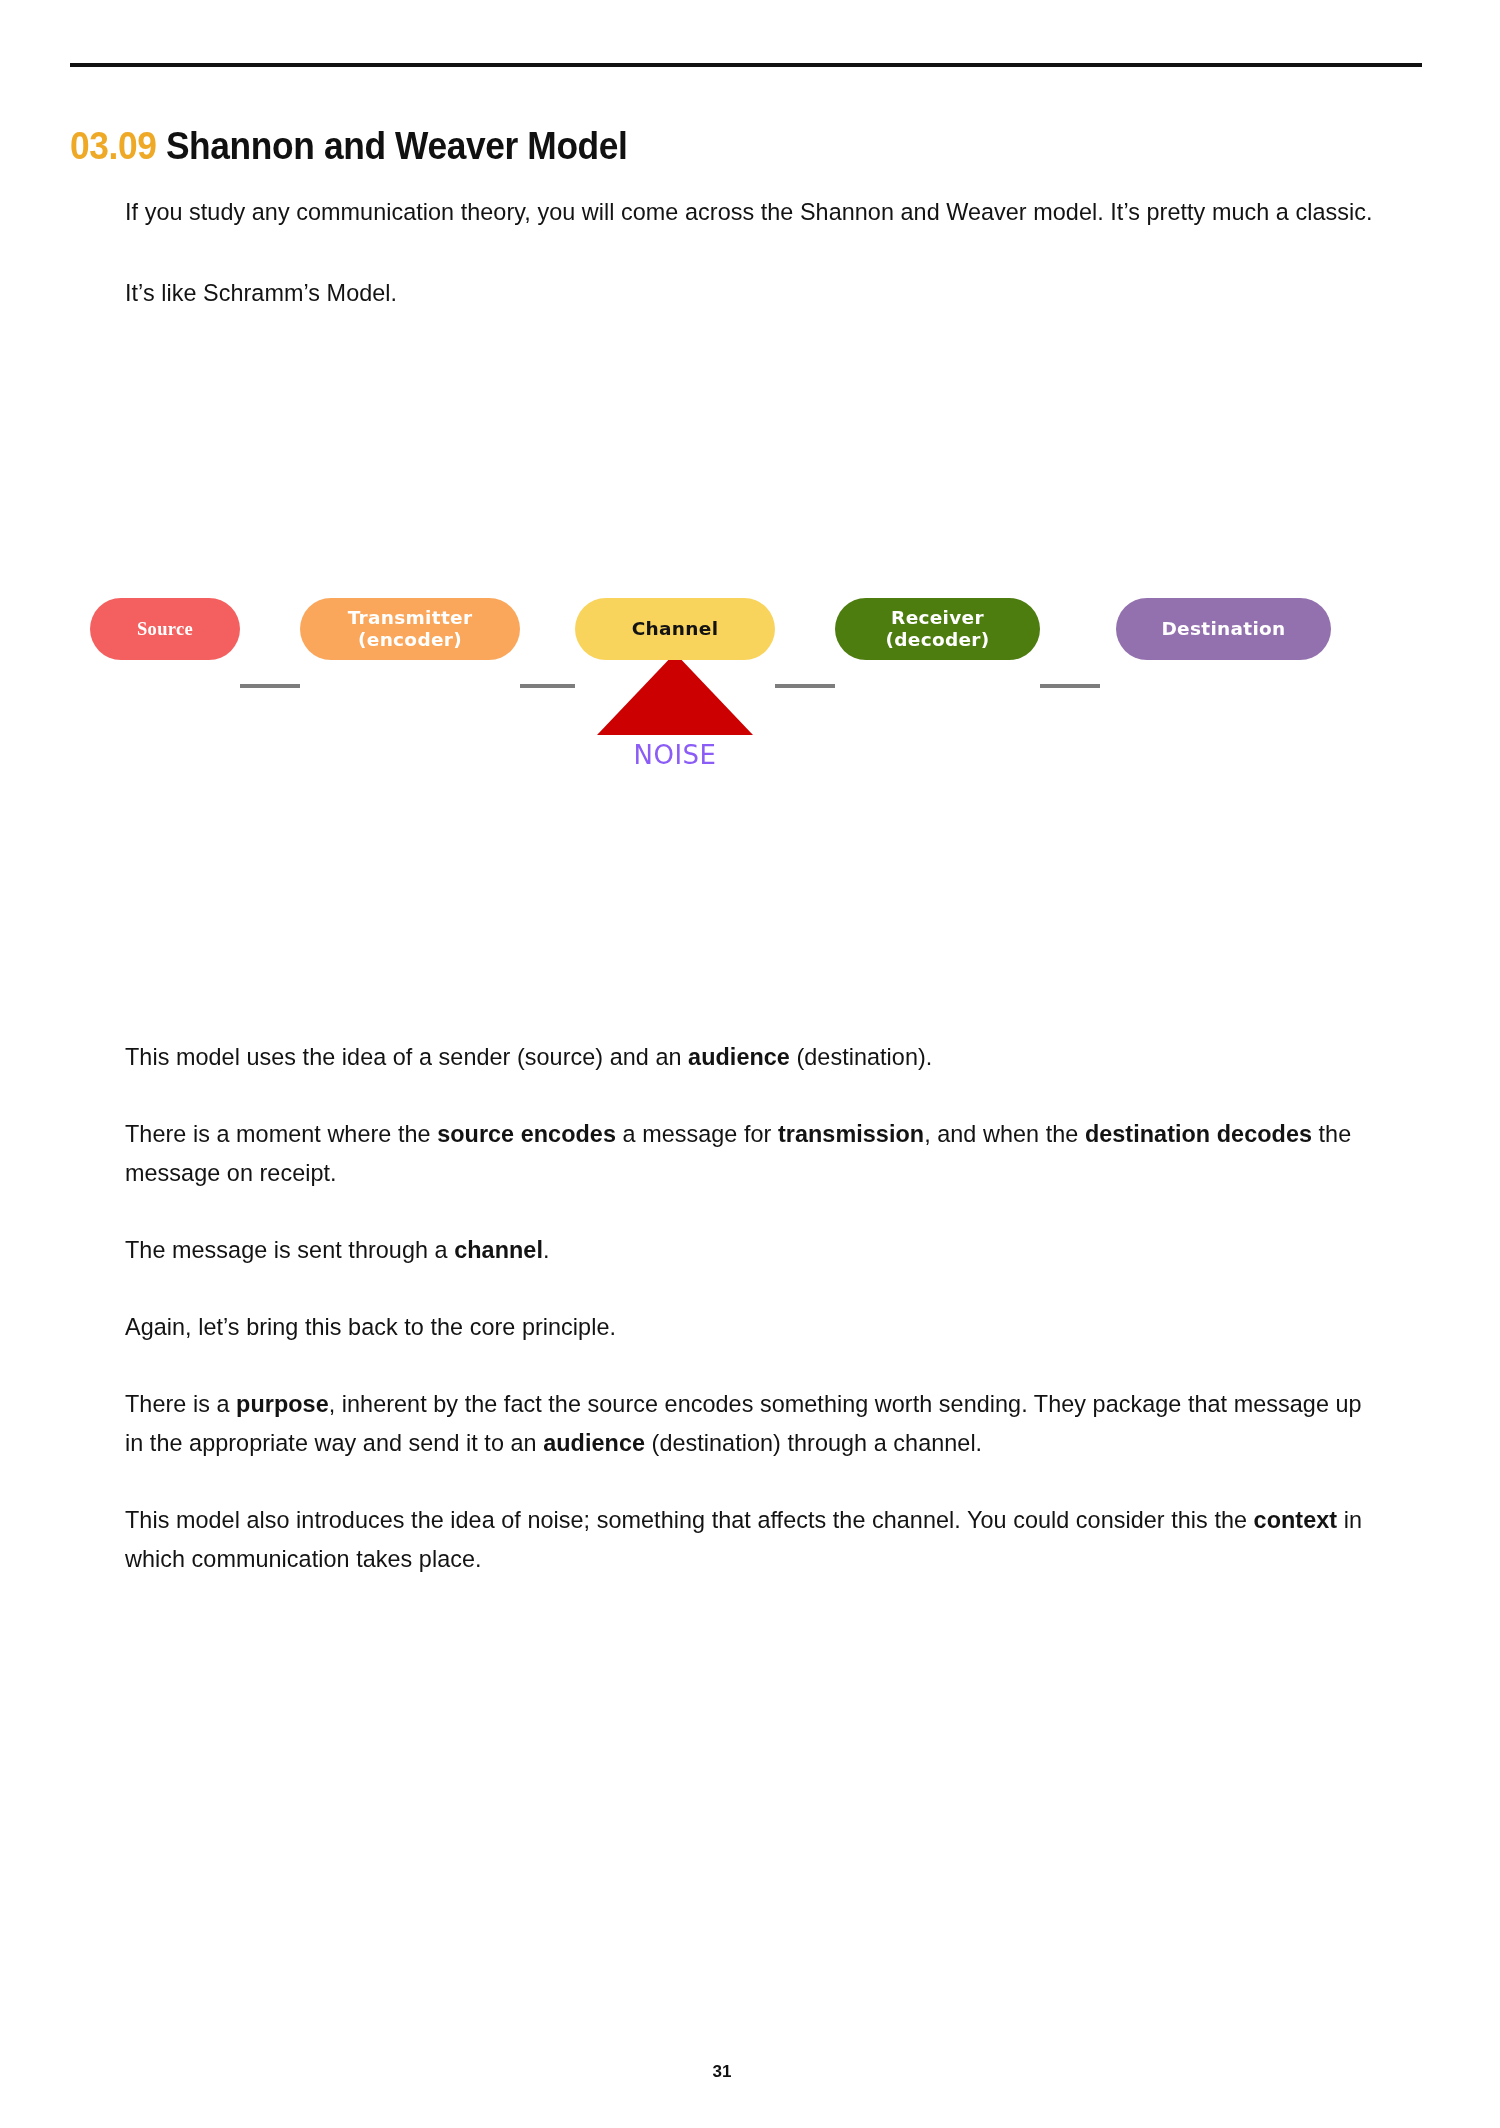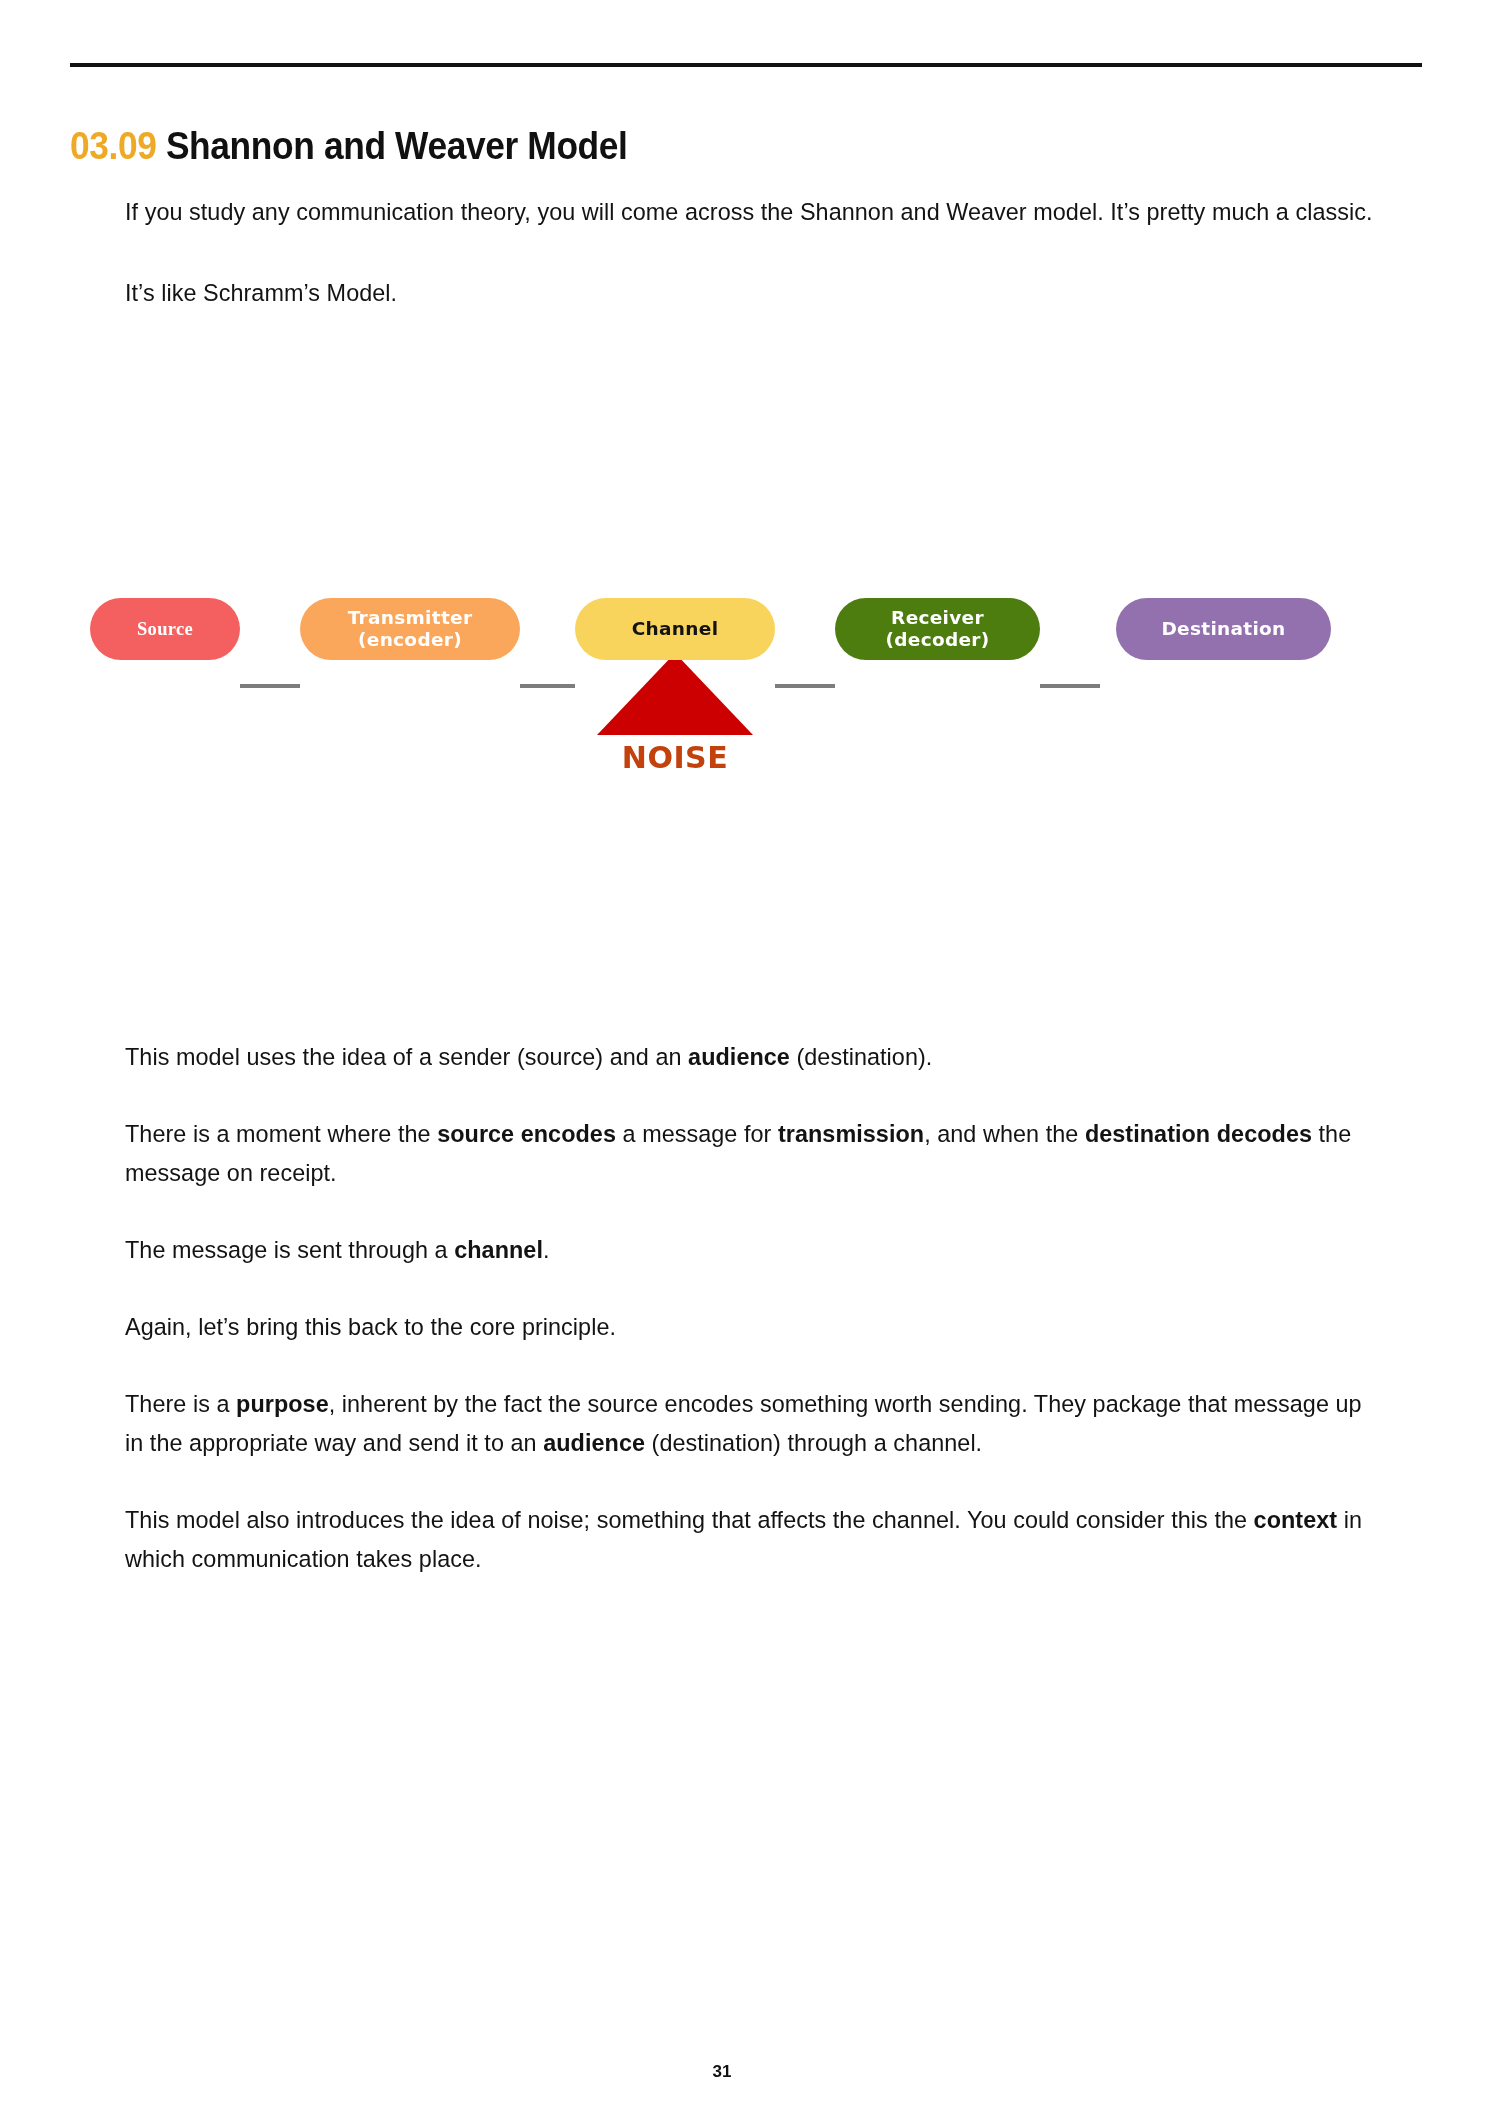--- a/index.html
+++ b/index.html
@@ -122,24 +122,24 @@
     position: absolute;
     width: 0;
     height: 0;
     z-index: 1;
     border-left: 78px solid transparent;
     border-right: 78px solid transparent;
   }
   .noise-label {
     position: absolute;
     font-family: "DejaVu Sans", sans-serif;
-    font-weight: 700;
-    font-size: 30px;
+    font-weight: 400;
+    font-size: 26px;
     letter-spacing: 0.5px;
-    color: #c2410c;
+    color: #8b5cf6;
     text-align: center;
   }
 
   
   .page-number {
     position: absolute;
     left: 0;
     top: 2062px;
     width: 1500px;
     text-align: center;

